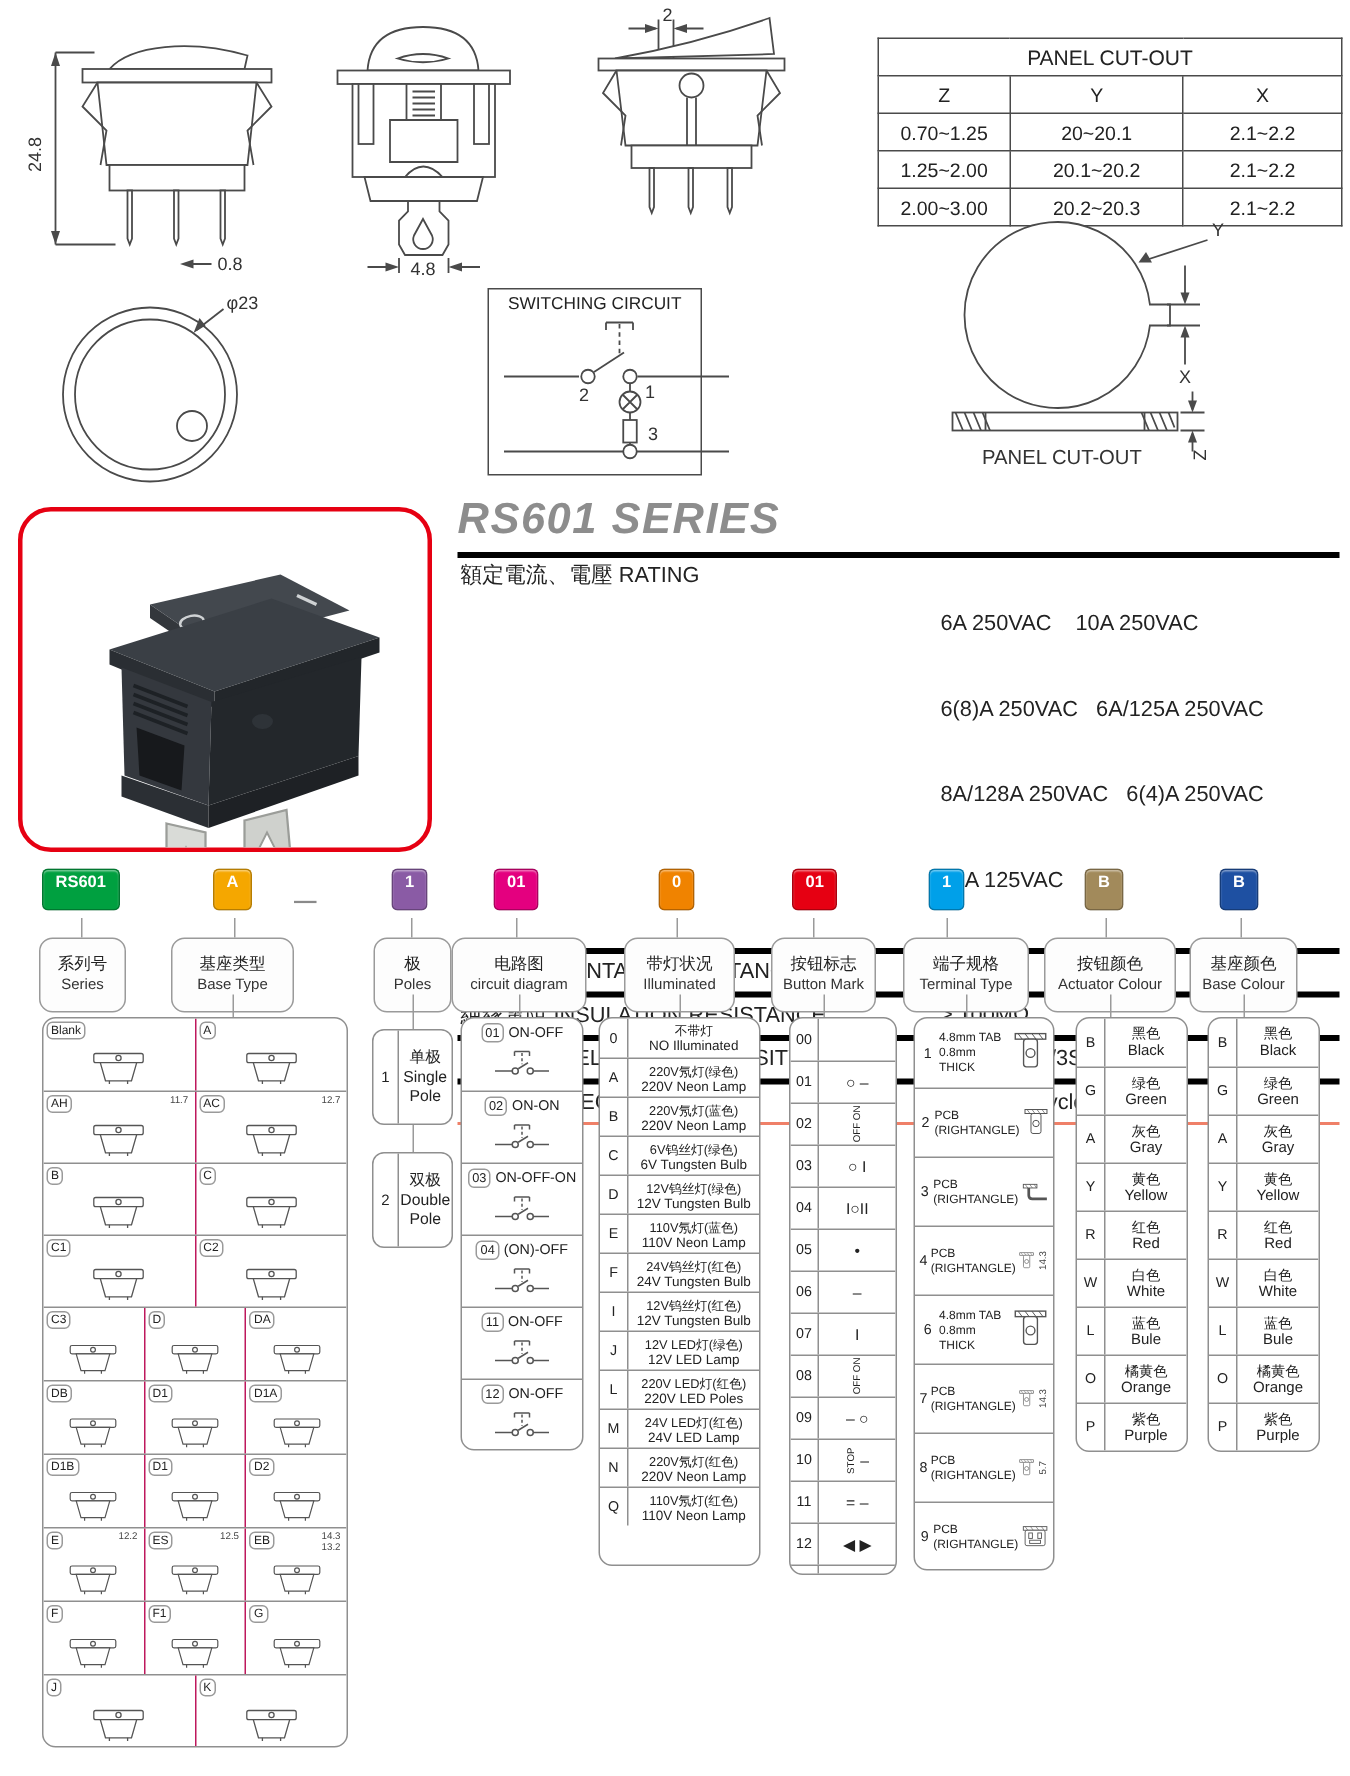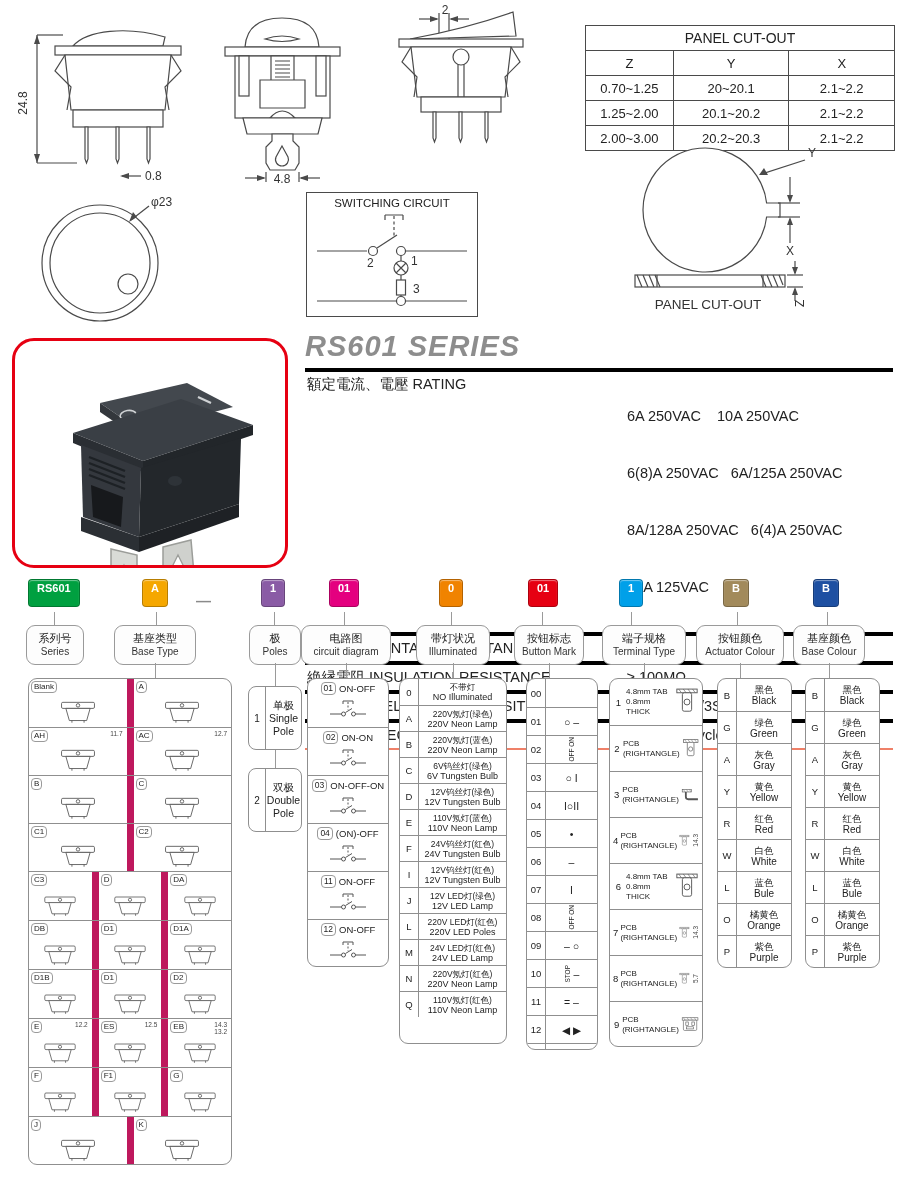--- a/index.html
+++ b/index.html
@@ -24,29 +24,29 @@
   .spec-row{display:flex;border-top:4px solid #000000}
   .spec-row.last{border-bottom:2px solid #ef8068}
   .spec-label{width:322px;line-height:25px;padding-left:2px}
   .spec-val{flex:1;white-space:pre-wrap}
   .spec-val div{line-height:25px}
   
   .badge{position:absolute;top:579px;height:28px;line-height:17px;border-radius:4px;color:#fff;
          font-size:11px;font-weight:bold;text-align:left;padding:0 8px;
          border:1px solid rgba(0,0,0,.25);box-shadow:inset 0 1px 1px rgba(255,255,255,.45)}
   .sep{position:absolute;color:#8a8a8a;font-weight:bold;font-size:15px}
-  .lbox{position:absolute;top:625px;height:40px;border:1.2px solid #9a9a9a;border-radius:9px;background:#fdfdfd;
+  .lbox{position:absolute;top:625px;height:50px;border:1.2px solid #9a9a9a;border-radius:9px;background:#fdfdfd;
         display:flex;flex-direction:column;align-items:center;justify-content:center;font-size:11px;line-height:13px;text-align:center}
   .lbox .en{font-size:10px;color:#333}
   .vline{position:absolute;width:1px;background:#9a9a9a}
   .col{position:absolute;border:1.5px solid #8f8f8f;border-radius:9px;background:#fff;overflow:hidden}
   
   .brow{display:flex;border-top:1px solid #8f8f8f}
   .brow.first{border-top:none}
-  .bcell{flex:1;position:relative;border-right:7px solid #be185d}
+  .bcell{flex:1;position:relative;border-right:1px solid #be185d}
   .bcell:last-child{border-right:none}
   .bcode{position:absolute;top:2px;left:2px;border:1px solid #9a9a9a;border-radius:4px;font-size:8px;line-height:10px;padding:0 2px;background:#fff;z-index:2}
   .bdim{position:absolute;top:2px;right:4px;font-size:6.5px;color:#444}
   .bdim2{position:absolute;top:9px;right:4px;font-size:6.5px;color:#444}
   .bicon{position:absolute;bottom:3px;left:50%;transform:translateX(-50%)}
   
   .pbox{position:absolute;border:1.5px solid #8f8f8f;border-radius:8px;display:flex;background:#fff}
   .pcode{width:17px;border-right:1px solid #8f8f8f;display:flex;align-items:center;justify-content:center;font-size:10px}
   .ptxt{flex:1;display:flex;flex-direction:column;align-items:center;justify-content:center;font-size:10.5px;line-height:13px;text-align:center}
   
@@ -233,21 +233,21 @@
 
   <svg class="abs" style="left:25px;top:188px" width="165" height="140" viewBox="0 0 165 140">
     <circle class="ln" cx="75" cy="75" r="58"></circle>
     <circle class="ln" cx="75" cy="75" r="50"></circle>
     <circle class="ln" cx="103" cy="96" r="10"></circle>
     <line class="ln" x1="124" y1="18" x2="106" y2="32"></line>
     <polygon class="ar" points="104,34 112,29 108,24"></polygon>
     <text class="d" x="126" y="18">φ23</text>
   </svg>
 
-  <div class="abs" style="left:306px;top:192px;width:172px;height:125px;border:1.5px solid #4a4a4a;background:#fff">
+  <div class="abs" style="left:325px;top:192px;width:143px;height:125px;border:1.5px solid #4a4a4a;background:#fff">
     <div style="text-align:center;font-size:11.5px;padding-top:4px">SWITCHING CIRCUIT</div>
     <svg width="169" height="100" viewBox="0 0 169 100">
       <path class="ln" d="M78,6 v5 M78,6 h18 M96,6 v5"></path>
       <line class="ln" x1="87" y1="7" x2="87" y2="28" stroke-dasharray="3,2.5"></line>
       <line class="ln" x1="10" y1="42" x2="60" y2="42"></line>
       <circle class="lnf" cx="66" cy="42" r="4.5"></circle>
       <line class="ln" x1="70" y1="39" x2="90" y2="26"></line>
       <circle class="lnf" cx="94" cy="42" r="4.5"></circle>
       <line class="ln" x1="99" y1="42" x2="160" y2="42"></line>
       <text class="d" x="60" y="58">2</text>

